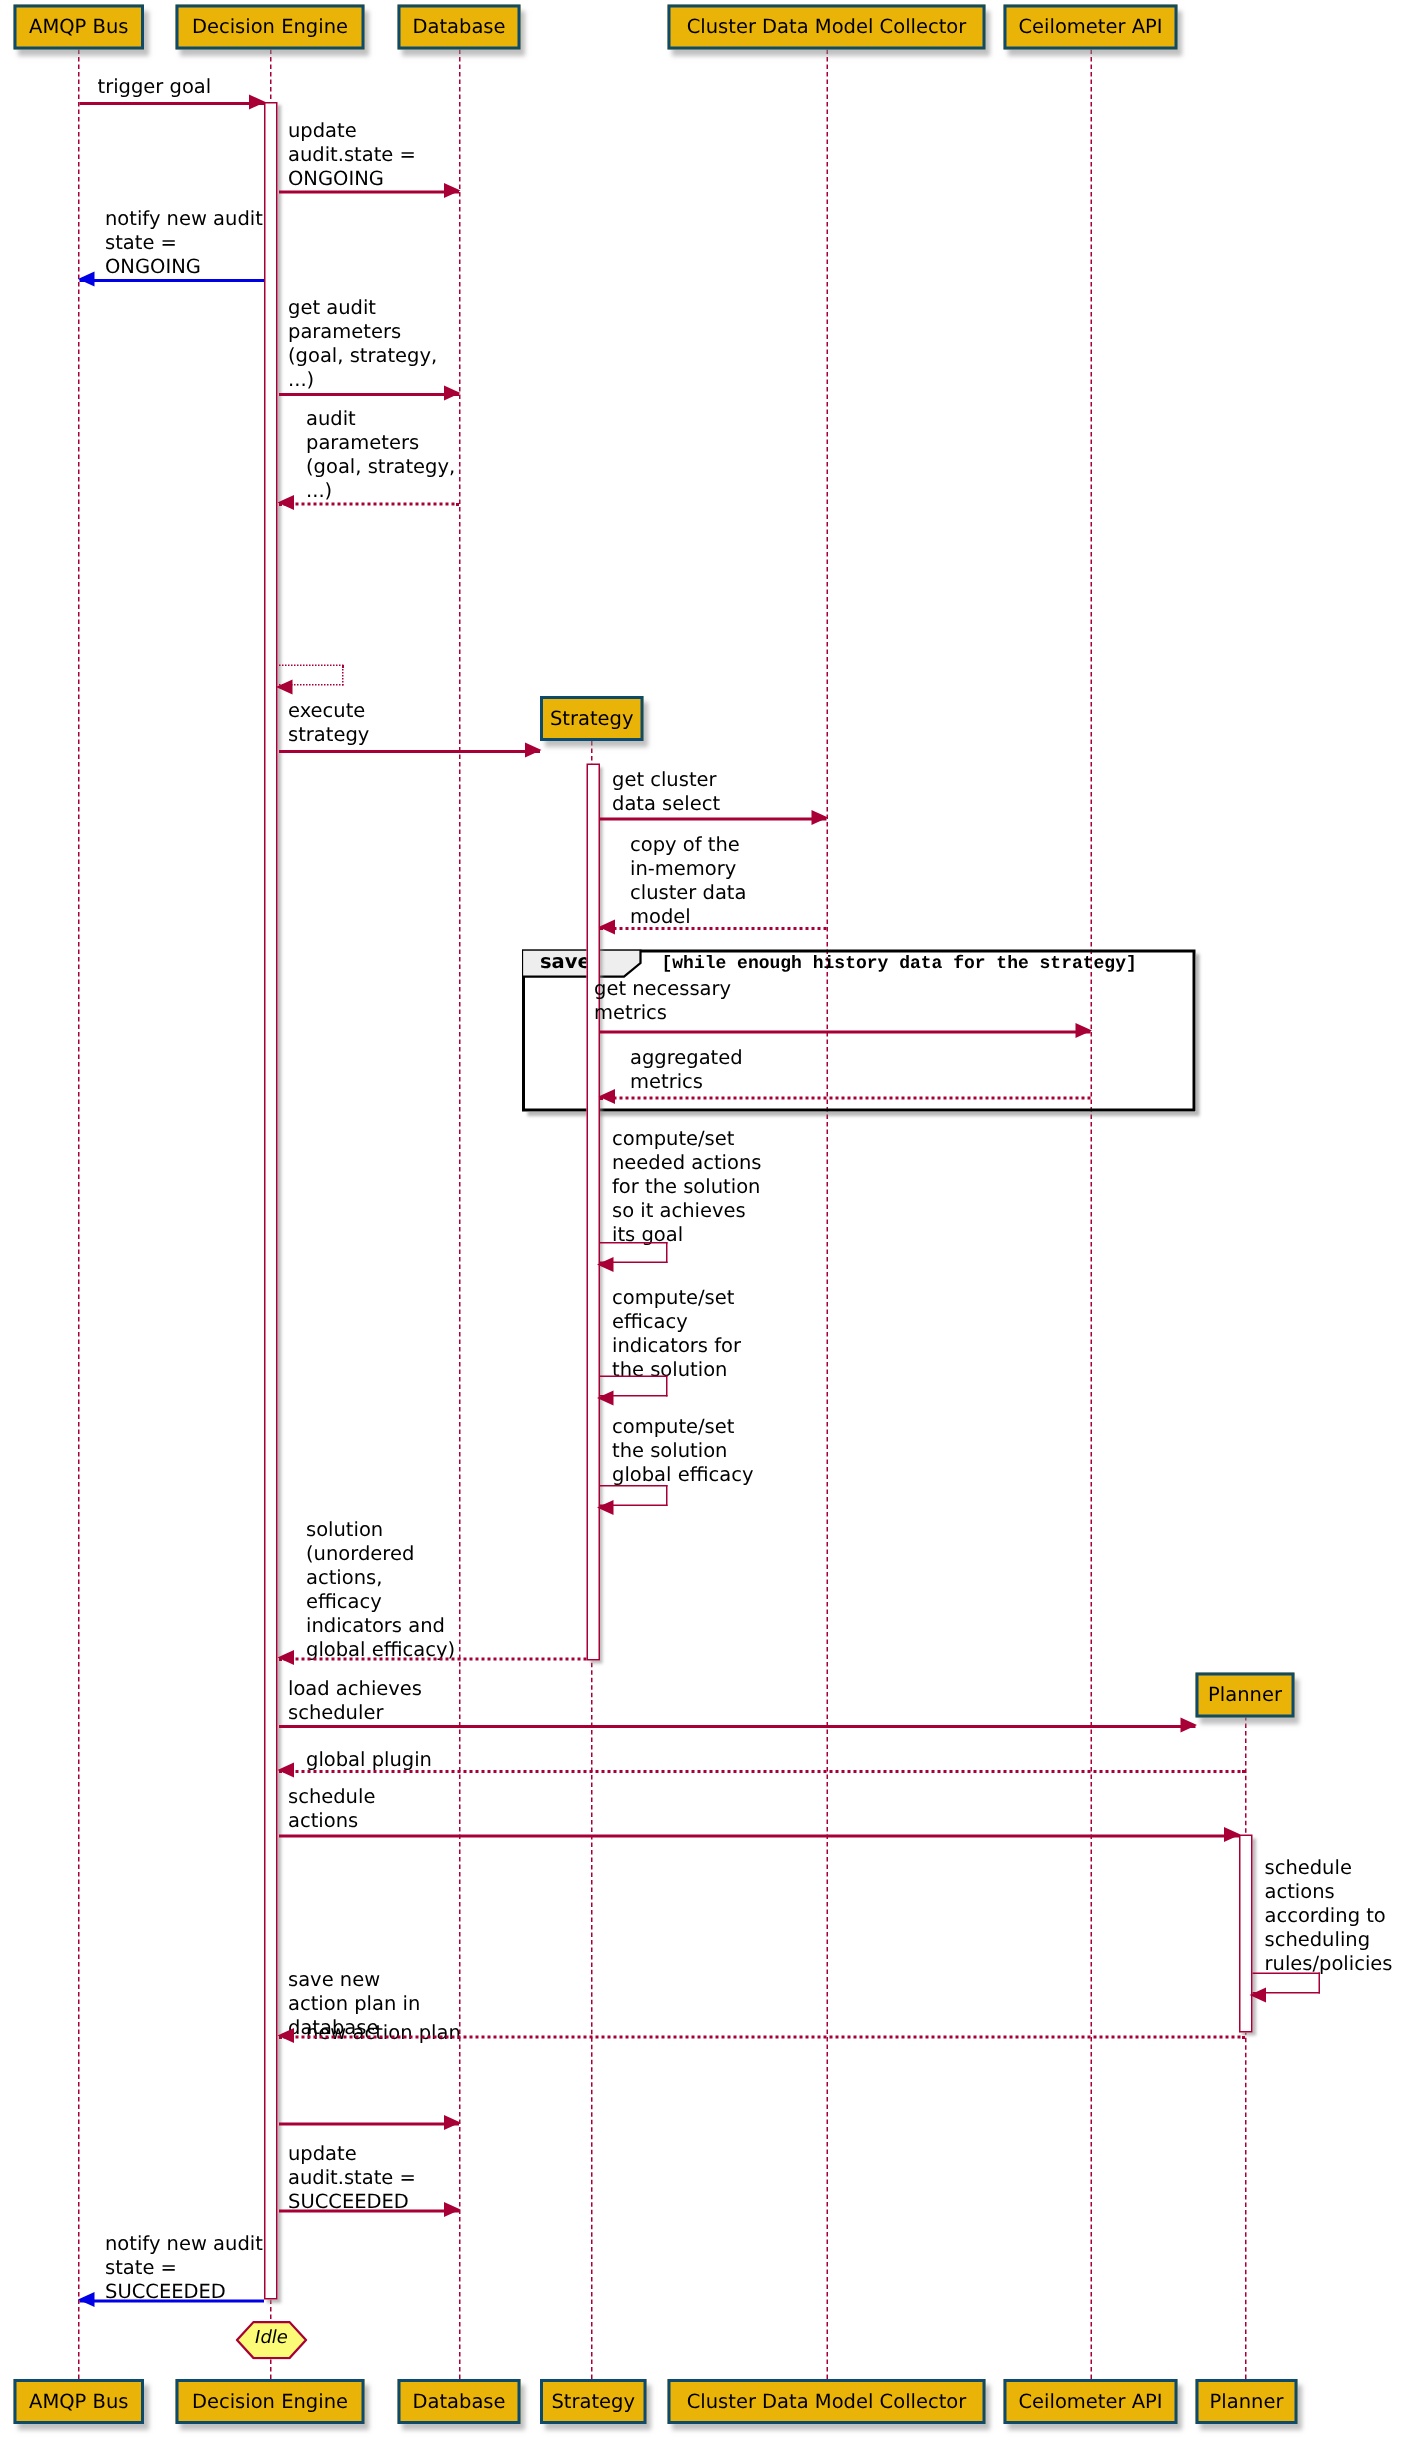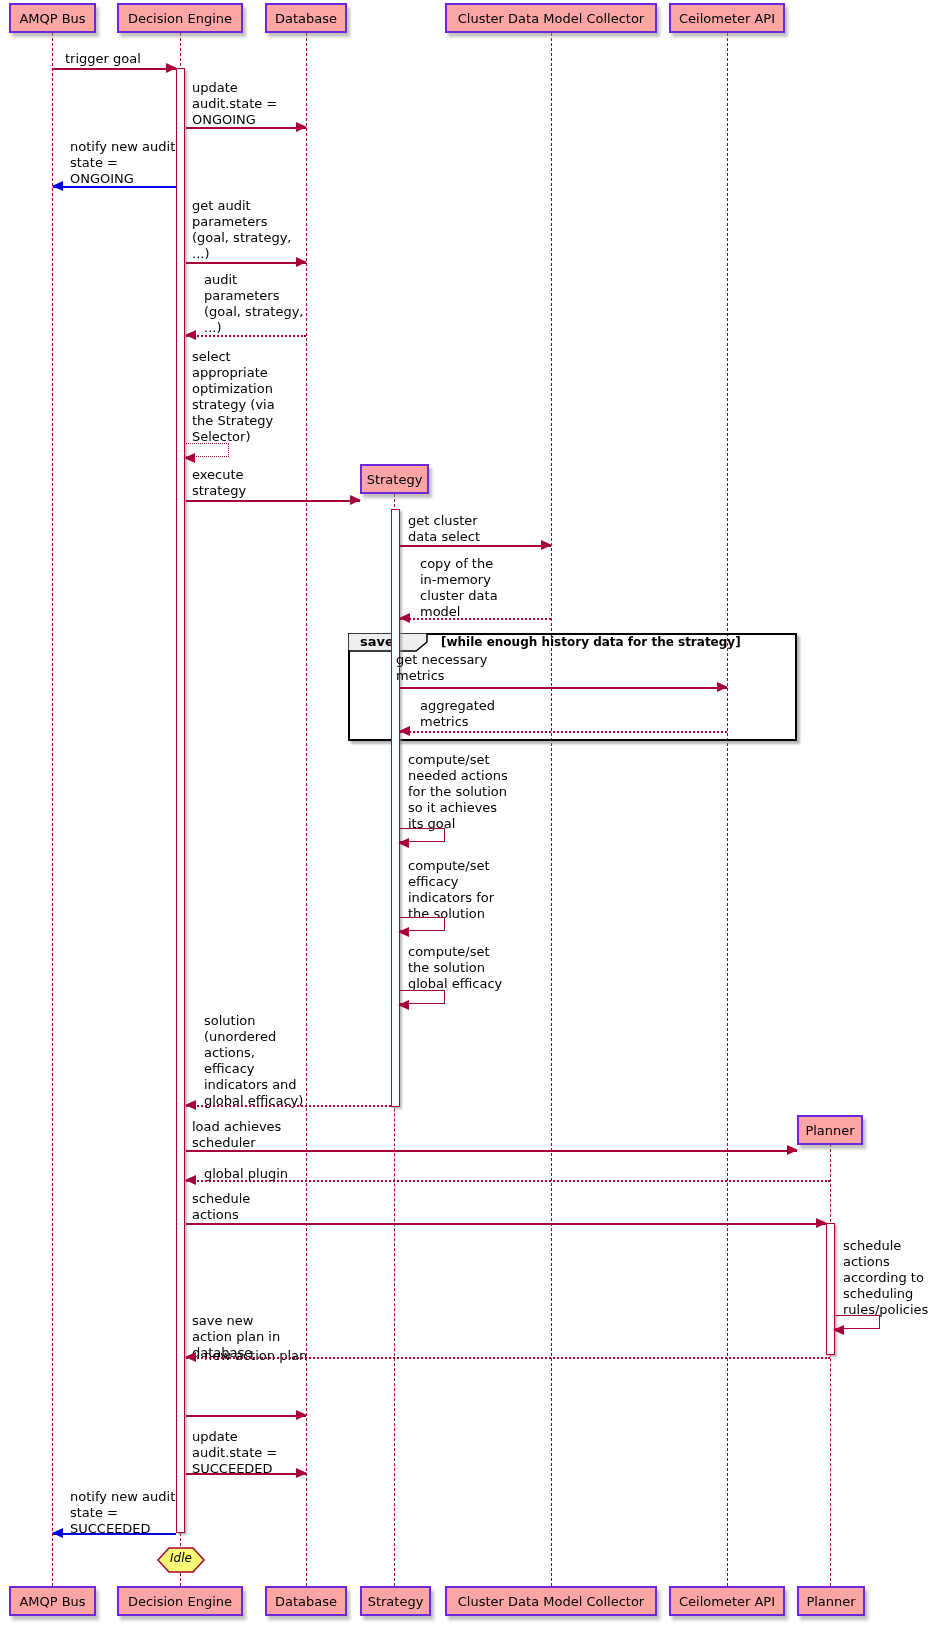--- a/index.html
+++ b/index.html
@@ -3,21 +3,21 @@
 <meta charset="utf-8">
 <style>
   html,body{margin:0;padding:0;background:#ffffff;}
   #canvas{
     position:relative;width:938px;height:1626px;background:#ffffff;overflow:hidden;
     font-family:"DejaVu Sans","Liberation Sans",sans-serif;color:#000;
   }
   
   .pbox{
     position:absolute;box-sizing:border-box;height:30px;
-    background:#fca5a5;border:2px solid #6d28d9;
+    background:#eab308;border:2px solid #0c4a6e;
     box-shadow:3px 4px 3px rgba(140,140,140,.55);
     display:flex;align-items:center;justify-content:center;
     font-size:13px;white-space:nowrap;
   }
   
   .lifeline{position:absolute;width:0;border-left:1px dashed #A80036;}
   
   .activation{
     position:absolute;width:9px;box-sizing:border-box;background:#fff;
     border:1.5px solid #A80036;box-shadow:2px 2px 2px rgba(140,140,140,.6);
@@ -36,21 +36,21 @@
   .self.dotted{border-style:dotted dotted dotted none;}
   .self .head.l{top:auto;bottom:-7px;left:-2px;}
   
   .msg{position:absolute;font-size:13px;line-height:16px;white-space:pre-line;}
   
   .frame{position:absolute;box-sizing:border-box;border:2px solid #000;
     box-shadow:3px 3px 2px rgba(110,110,110,.5);background:transparent;}
   .frame-tab{position:absolute;width:80px;height:19px;}
   .frame-tab svg{position:absolute;left:0;top:0;}
   .frame-tab .tab-label{position:absolute;left:12px;top:1px;font-size:13px;font-weight:bold;}
-  .frame-cond{position:absolute;font-size:12px;font-weight:bold;white-space:nowrap;}
+  .frame-cond{position:absolute;font-size:12px;font-weight:bold;white-space:nowrap;font-family:Liberation Mono, monospace;}
   
   .hex{position:absolute;width:48px;height:26px;font-style:italic;}
   .hex svg{position:absolute;left:0;top:0;}
   .hex .hex-label{position:absolute;left:0;top:4px;width:48px;text-align:center;font-size:12px;}
 </style>
 </head>
 <body>
 
 <div id="canvas">
 
@@ -100,26 +100,20 @@
 state =
 ONGOING</div>
   <div class="msg" style="left:192px;top:198px">get audit
 parameters
 (goal, strategy,
 ...)</div>
   <div class="msg" style="left:204px;top:272px">audit
 parameters
 (goal, strategy,
 ...)</div>
-  <div class="msg" style="left:192px;top:349px">select
-appropriate
-optimization
-strategy (via
-the Strategy
-Selector)</div>
   <div class="msg" style="left:192px;top:467px">execute
 strategy</div>
   <div class="msg" style="left:408px;top:513px">get cluster
 data select</div>
   <div class="msg" style="left:420px;top:556px">copy of the
 in-memory
 cluster data
 model</div>
   <div class="msg" style="left:396px;top:652px">get necessary
 metrics</div>

